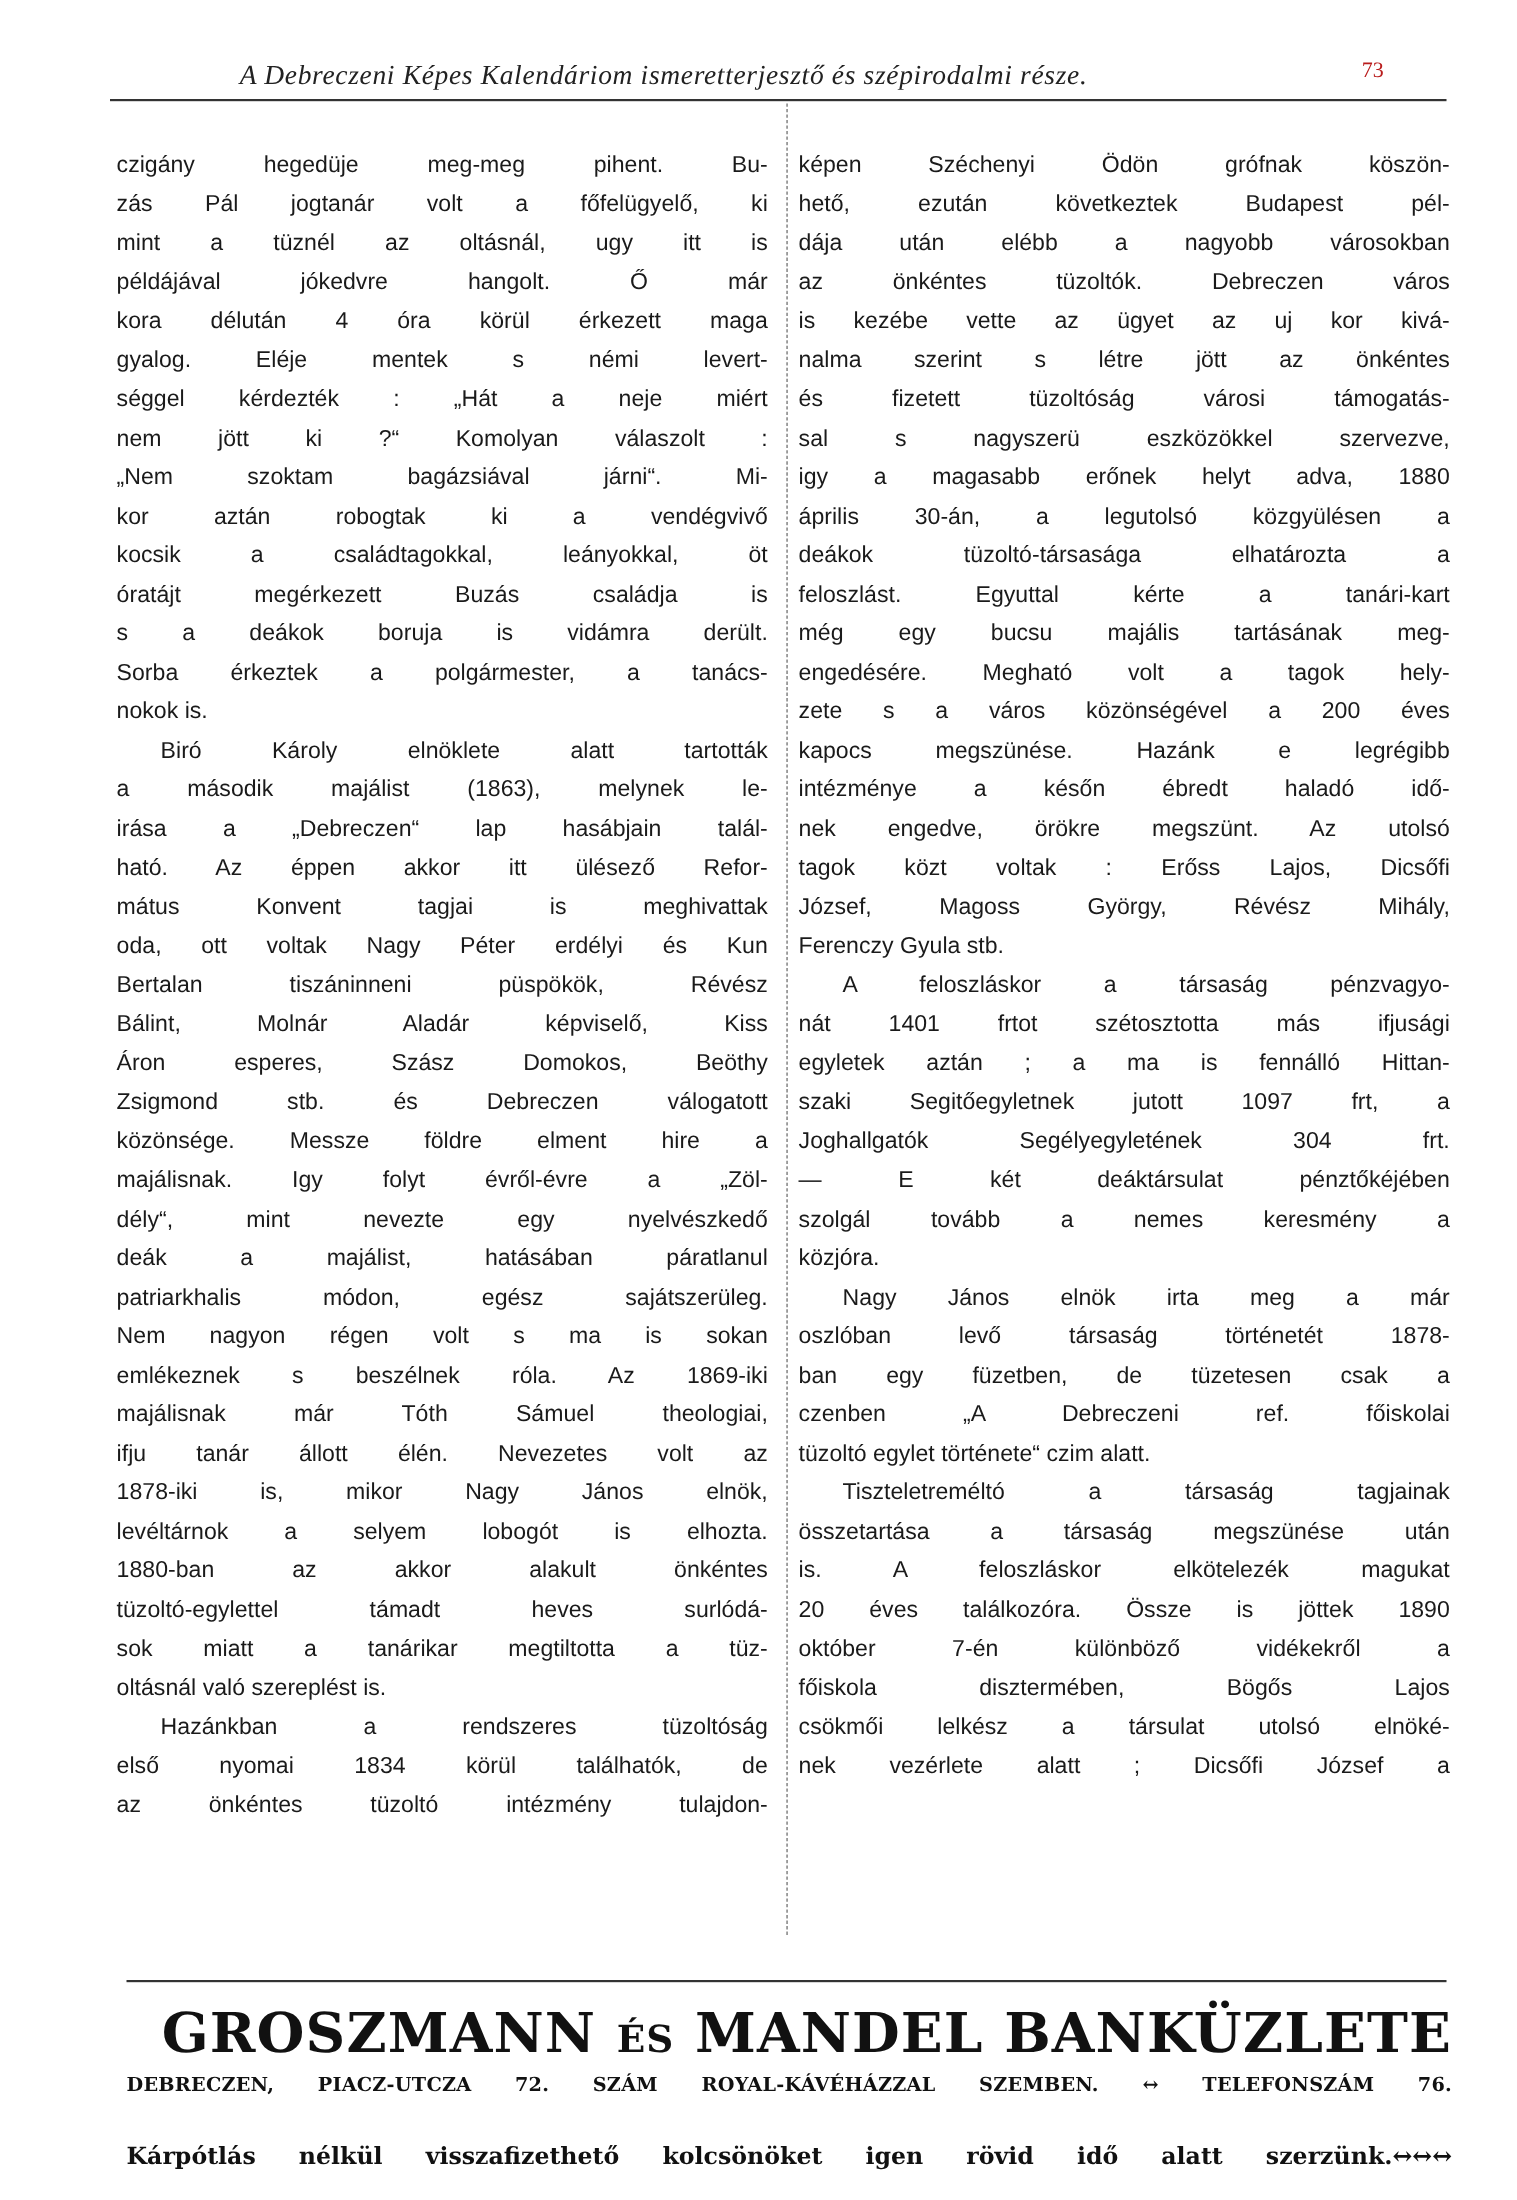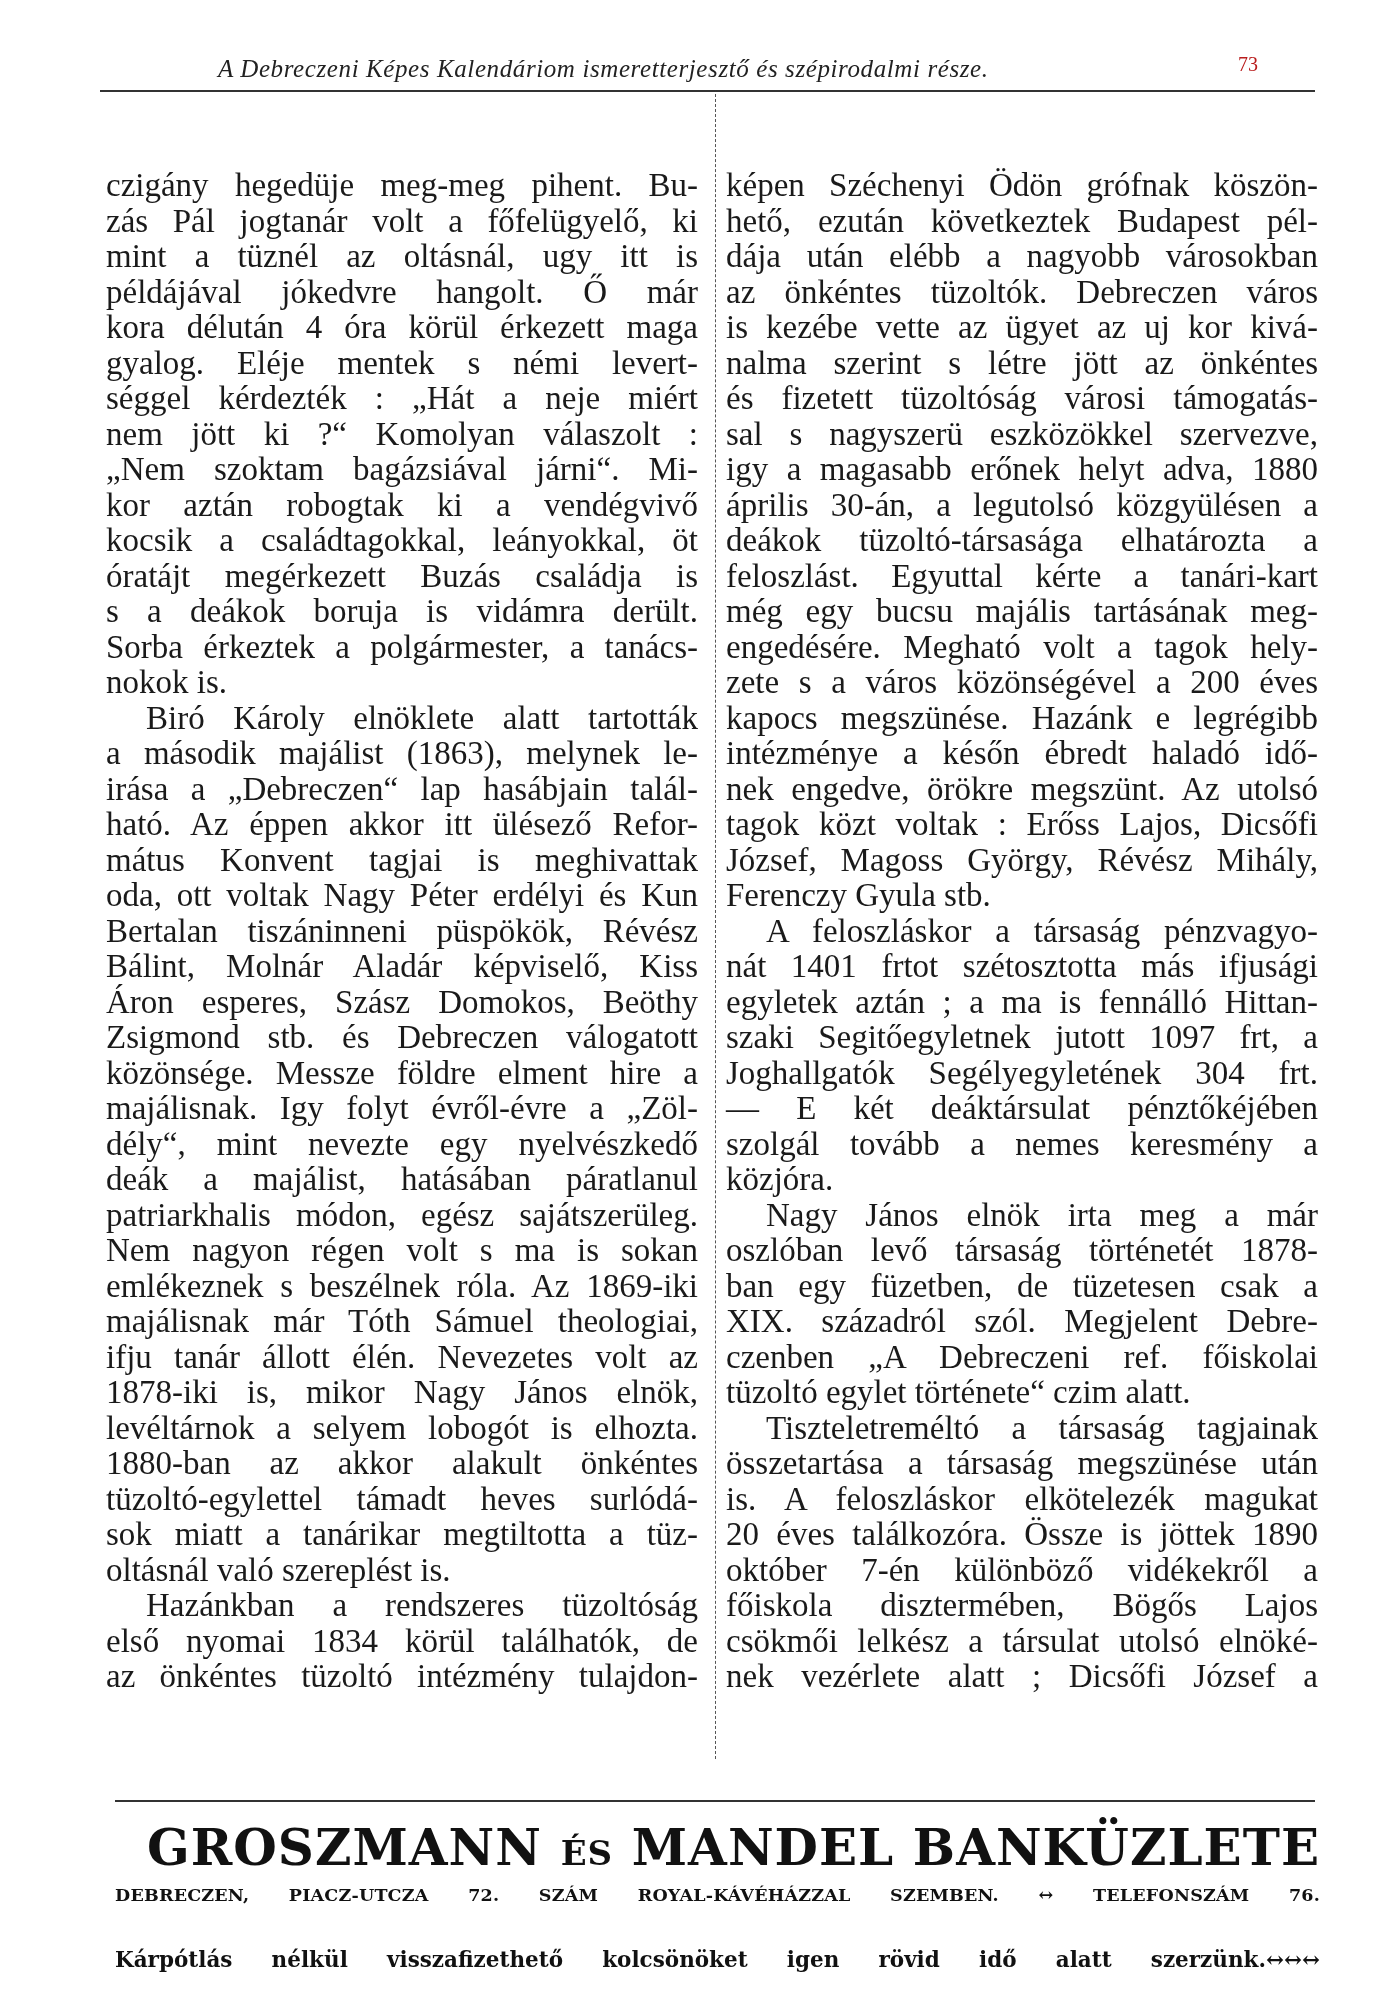--- a/index.html
+++ b/index.html
@@ -23,24 +23,23 @@
   .head-rule {
     position: absolute; left: 100px; top: 90px; width: 1215px; height: 2px;
     background: #333;
   }
   .column-divider {
     position: absolute; left: 715px; top: 94px; width: 0; height: 1665px;
     border-left: 1px dashed #555;
   }
   .column {
     position: absolute; top: 132px; width: 592px;
-    font-family: Liberation Serif, serif;
-    font-size: 33px; line-height: 35.5px;
+    font-family: Liberation Sans, sans-serif;
+    font-size: 21px; line-height: 35.5px;
     text-align: justify;
-    margin-top: 36px;
   }
   .col-left { left: 106px; }
   .col-right { left: 726px; }
   .line { display: block; white-space: nowrap; text-align: justify; text-align-last: justify; height: 35.5px; }
   .line.last { text-align-last: left; }
   .line.indent { padding-left: 40px; }
   .foot-rule {
     position: absolute; left: 115px; top: 1800px; width: 1200px; height: 2px;
     background: #333;
   }
@@ -142,21 +141,20 @@
     <span class="line" style="display: block;">nát 1401 frtot szétosztotta más ifjusági</span>
     <span class="line" style="display: block;">egyletek aztán ; a ma is fennálló Hittan-</span>
     <span class="line" style="display: block;">szaki Segitőegyletnek jutott 1097 frt, a</span>
     <span class="line" style="display: block;">Joghallgatók Segélyegyletének 304 frt.</span>
     <span class="line" style="display: block;">— E két deáktársulat pénztőkéjében</span>
     <span class="line" style="display: block;">szolgál tovább a nemes keresmény a</span>
     <span class="line last" style="display: block;">közjóra.</span>
     <span class="line indent" style="display: block;">Nagy János elnök irta meg a már</span>
     <span class="line" style="display: block;">oszlóban levő társaság történetét 1878-</span>
     <span class="line" style="display: block;">ban egy füzetben, de tüzetesen csak a</span>
-    <span class="line" style="display: block;">XIX. századról szól. Megjelent Debre-</span>
     <span class="line" style="display: block;">czenben „A Debreczeni ref. főiskolai</span>
     <span class="line last" style="display: block;">tüzoltó egylet története“ czim alatt.</span>
     <span class="line indent" style="display: block;">Tiszteletreméltó a társaság tagjainak</span>
     <span class="line" style="display: block;">összetartása a társaság megszünése után</span>
     <span class="line" style="display: block;">is. A feloszláskor elkötelezék magukat</span>
     <span class="line" style="display: block;">20 éves találkozóra. Össze is jöttek 1890</span>
     <span class="line" style="display: block;">október 7-én különböző vidékekről a</span>
     <span class="line" style="display: block;">főiskola disztermében, Bögős Lajos</span>
     <span class="line" style="display: block;">csökmői lelkész a társulat utolsó elnöké-</span>
     <span class="line" style="display: block;">nek vezérlete alatt ; Dicsőfi József a</span>

